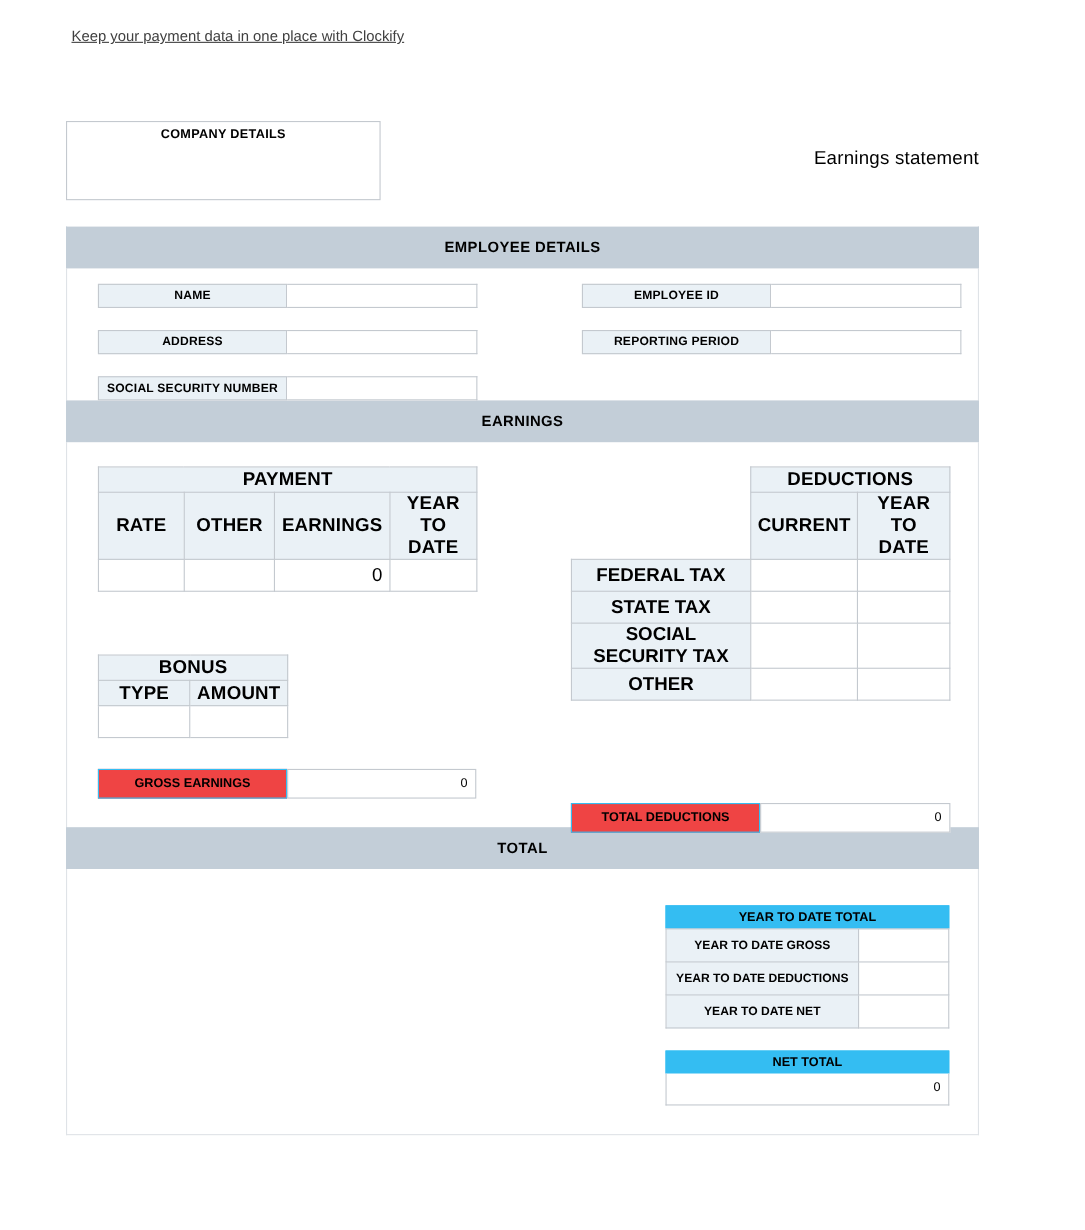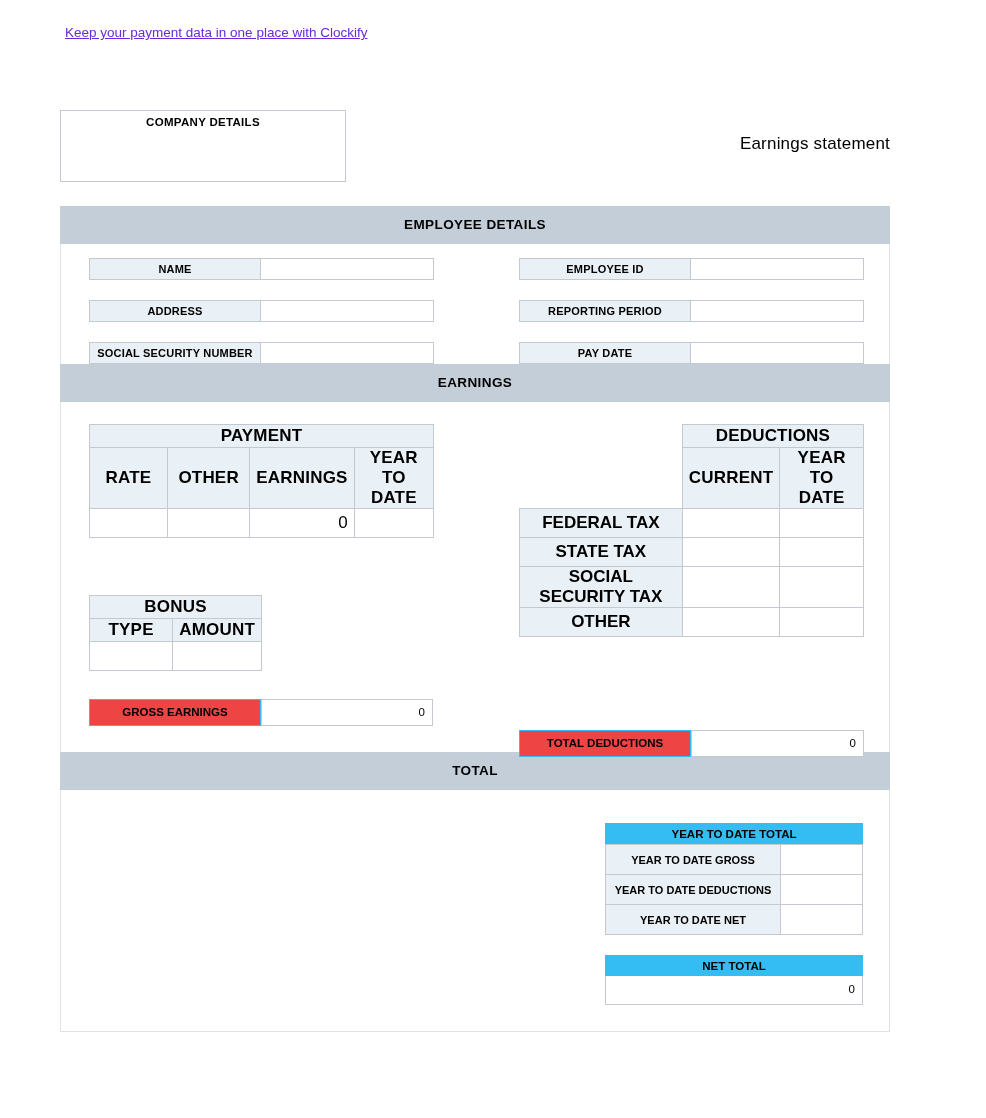--- a/index.html
+++ b/index.html
@@ -14,21 +14,21 @@
     color: #000000;
     position: relative;
     overflow: hidden;
   }
 
   .promo-link {
     position: absolute;
     left: 65px;
     top: 25px;
     font-size: 13.5px;
-    color: #6d28d9;
+    color: #404040;
     cursor: pointer;
   }
 
   .sheet {
     position: absolute;
     left: 60px;
     top: 110px;
     width: 830px;
   }
 
@@ -105,21 +105,21 @@
   }
   .field-value {
     border: 1px solid #c4c9cf;
     border-left: none;
     box-sizing: border-box;
     height: 22px;
     background: #fff;
   }
 
   .col-left  { left: 28px; }
-  .col-right { left: 458px; border-radius: 11px; }
+  .col-right { left: 468px; border-radius: 11px; }
   .lbl-w { width: 172px; }
   .val-w { width: 173px; }
 
   
   table.grid {
     border-collapse: collapse;
     position: absolute;
     font-size: 17px;
   }
   table.grid th, table.grid td {
@@ -261,24 +261,20 @@
       <div class="field-label lbl-w">SOCIAL SECURITY NUMBER</div>
       <div class="field-value val-w"></div>
     </div>
 
     <div class="field-row col-right" style="top:14px;">
       <div class="field-label lbl-w">EMPLOYEE ID</div>
       <div class="field-value val-w"></div>
     </div>
     <div class="field-row col-right" style="top:56px;">
       <div class="field-label lbl-w">REPORTING PERIOD</div>
-      <div class="field-value val-w"></div>
-    </div>
-    <div class="field-row col-right" style="top:98px;">
-      <div class="field-label lbl-w">PAY DATE</div>
       <div class="field-value val-w"></div>
     </div>
   </div>
 
   <div class="band">EARNINGS</div>
   <div class="section-body earnings-body">
 
     <table class="grid" style="left:28px; top:22px; width:345px;">
       <tbody>
           <tr>

